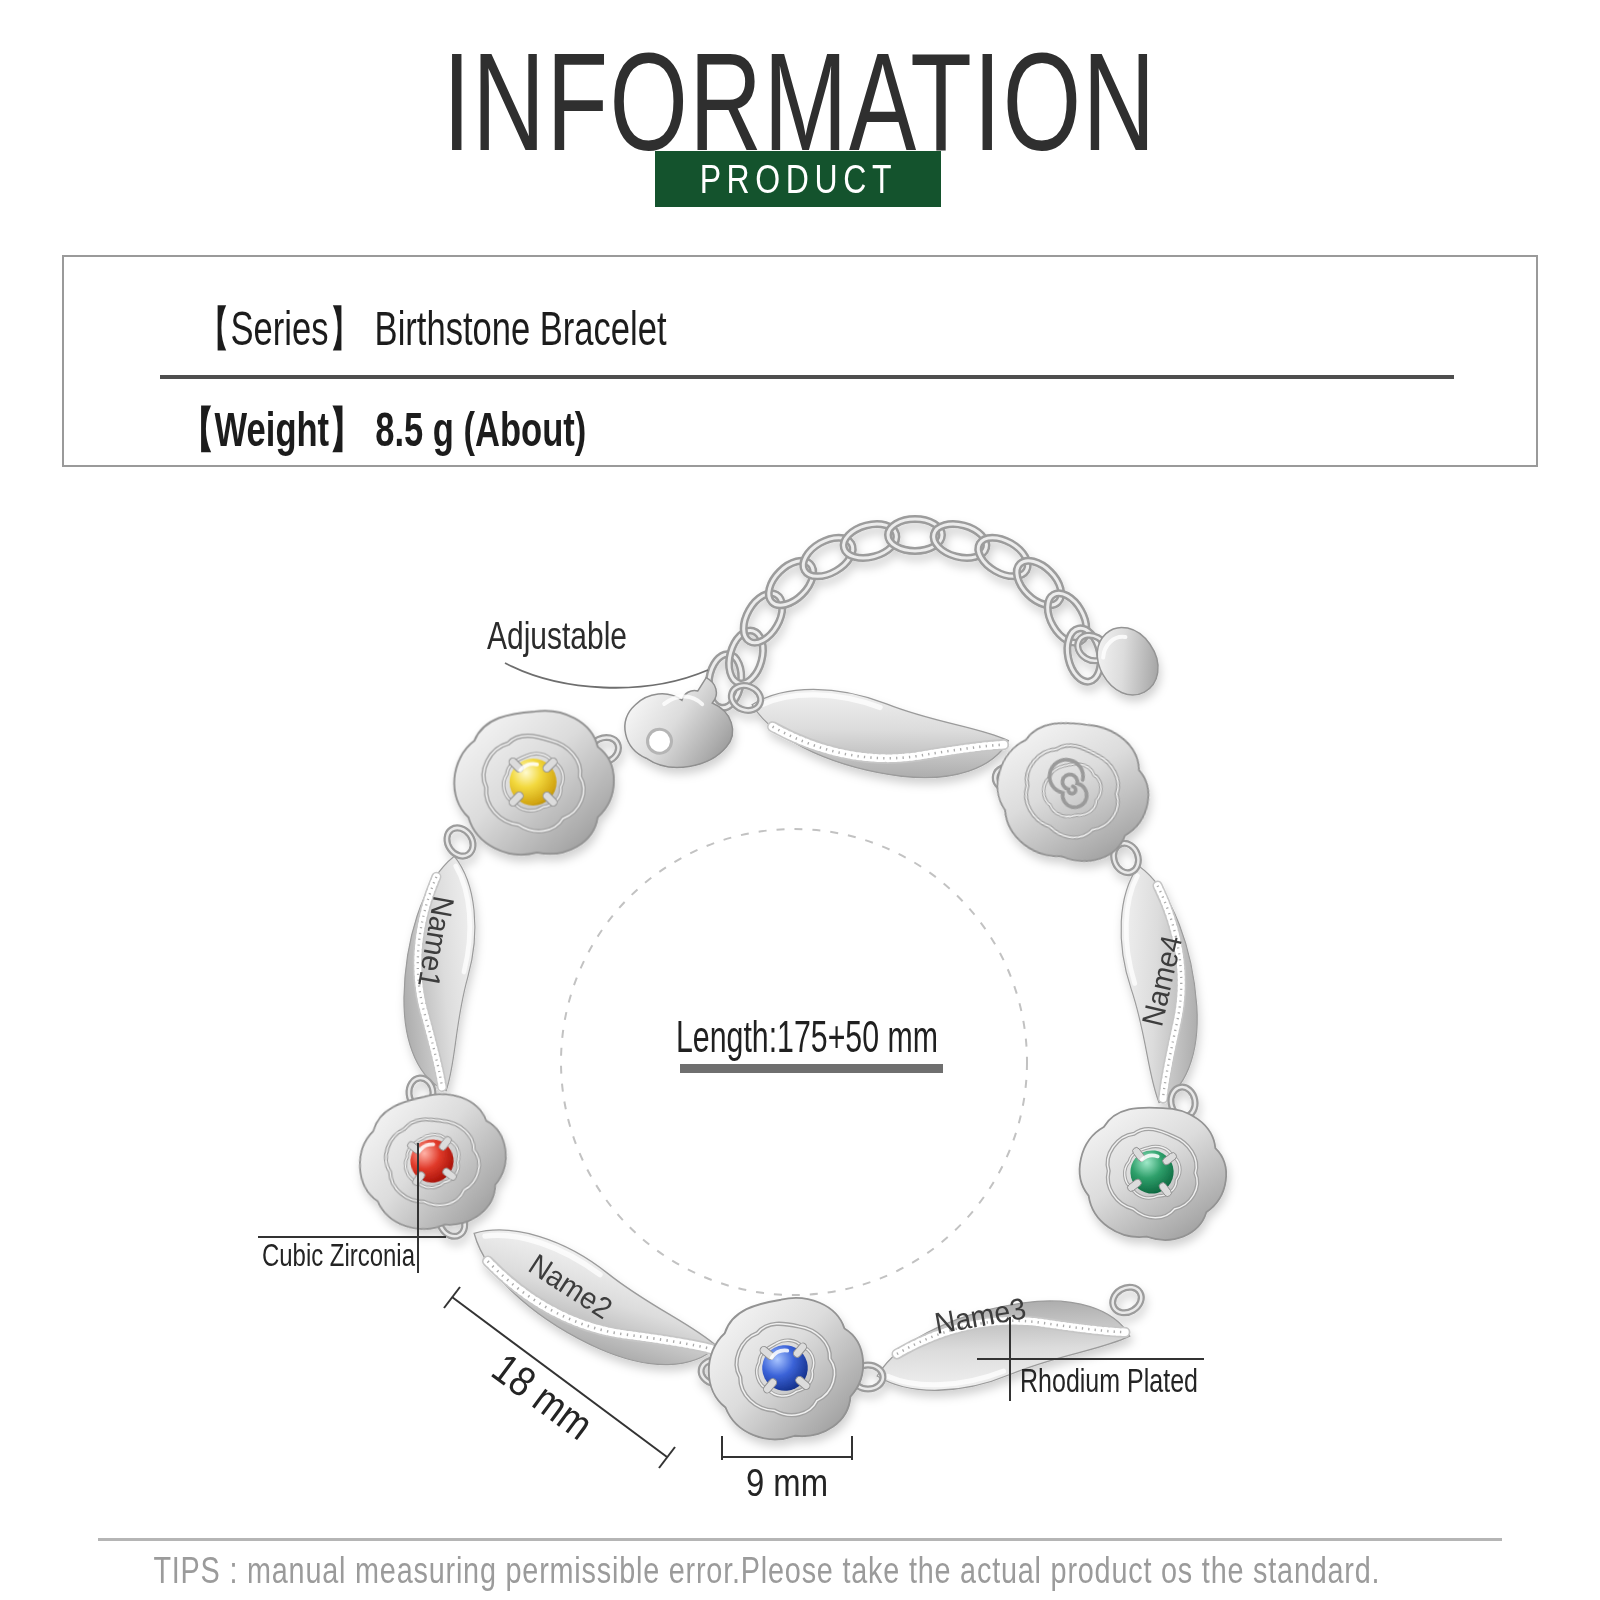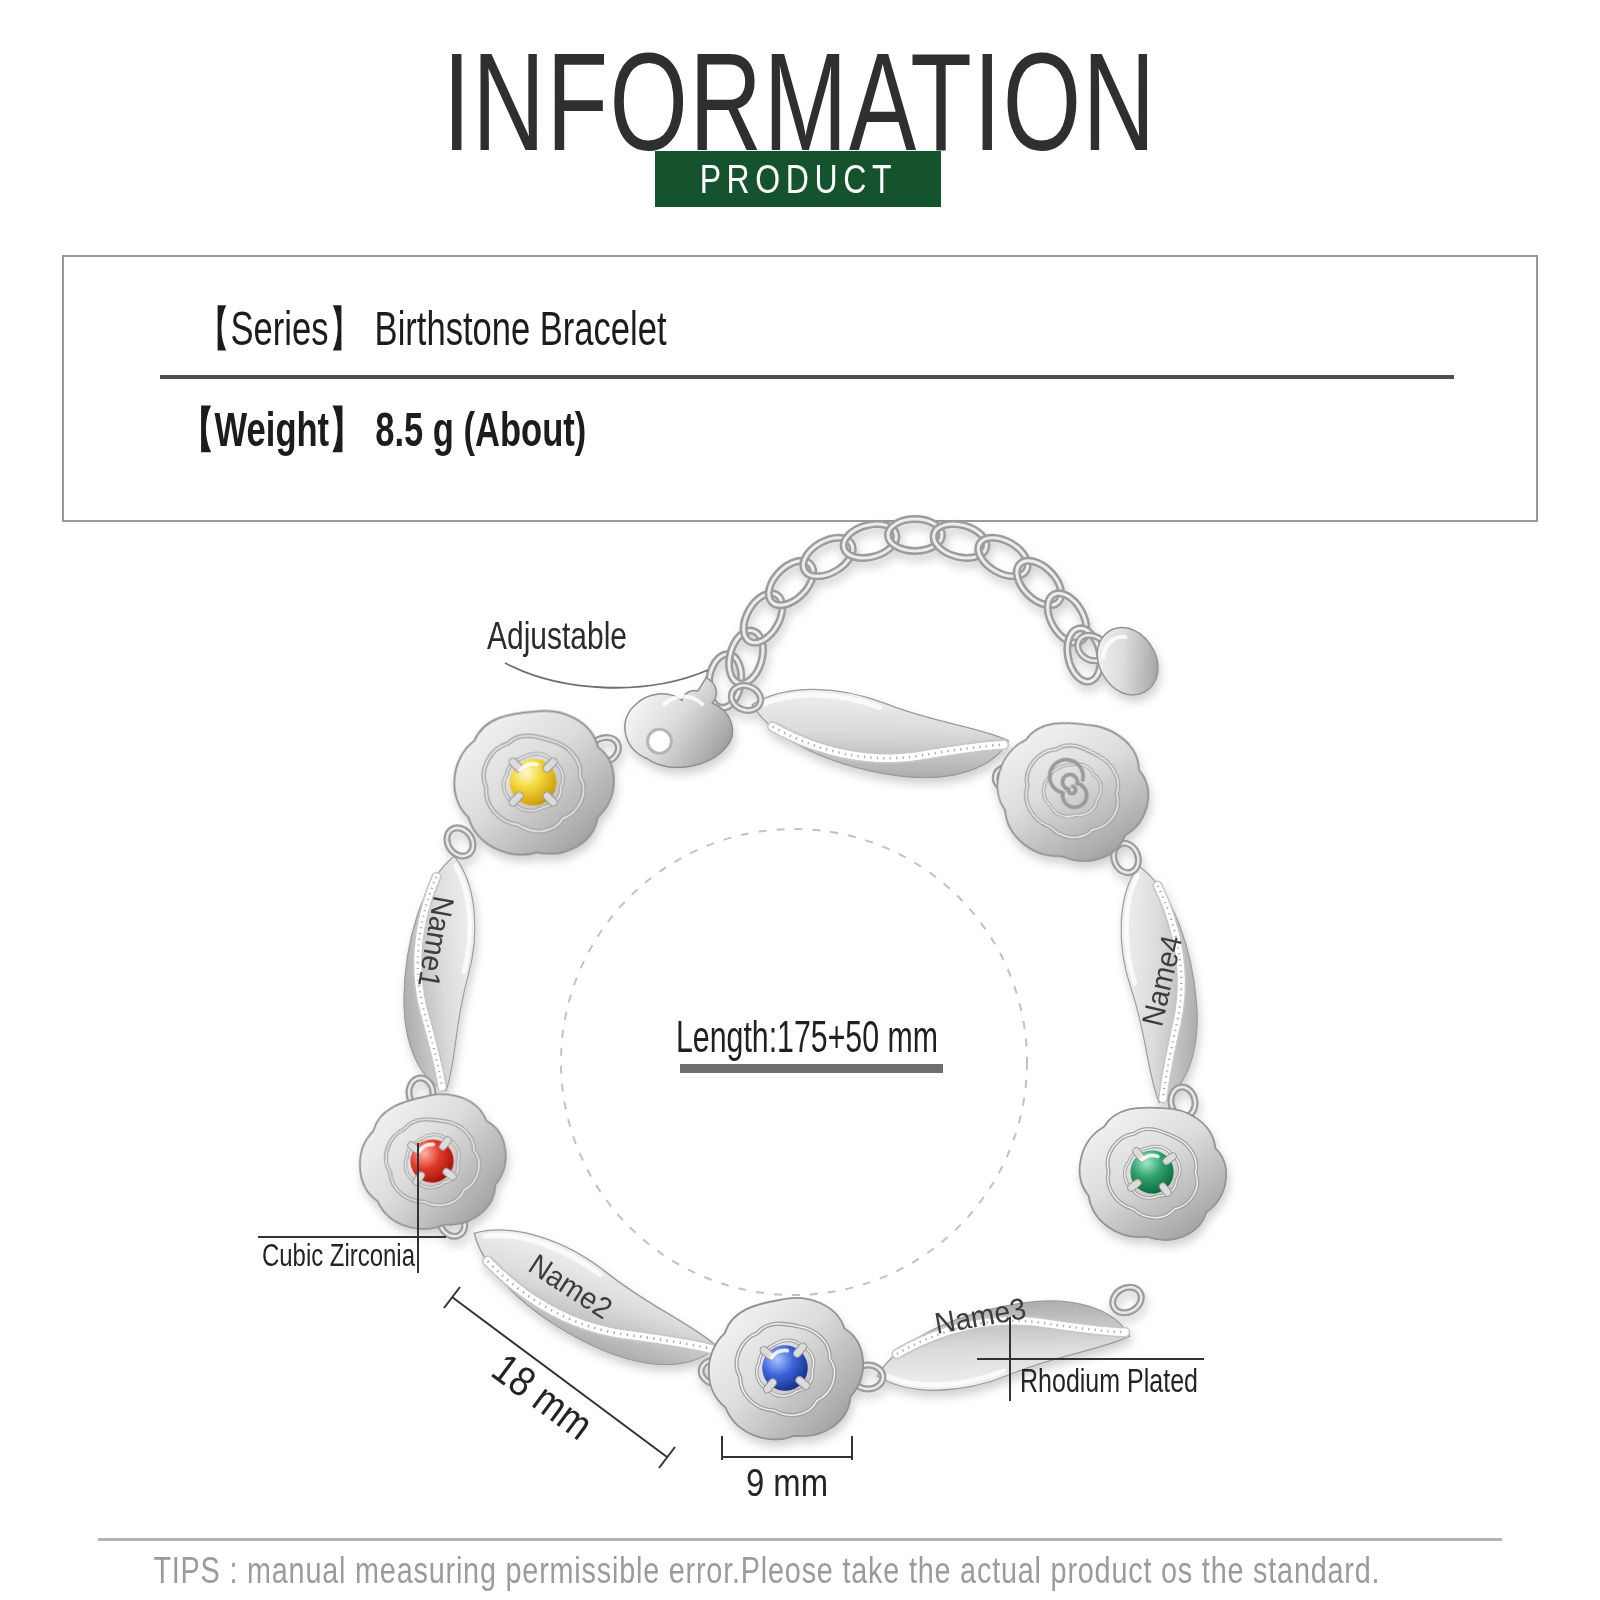--- a/index.html
+++ b/index.html
@@ -13,21 +13,21 @@
   .squeezeC{display:inline-block;transform:scaleX(0.72);transform-origin:center center;white-space:nowrap;}
   .squeezeC80{display:inline-block;transform:scaleX(0.80);transform-origin:center center;white-space:nowrap;}
 
   .title-wrap{left:0;right:0;top:28px;text-align:center;}
   .title{font-size:140px;line-height:1.05;color:#2f2f2f;letter-spacing:2px;font-weight:400;}
 
   .badge{left:655px;top:151px;width:286px;height:56px;background:#14532d;
          display:flex;align-items:center;justify-content:center;}
   .badge span{font-size:40px;color:#ffffff;letter-spacing:7px;font-weight:400;}
 
-  .specs{left:62px;top:255px;width:1476px;height:267px;border:2px solid #9a9a9a;box-sizing:border-box;}
+  .specs{left:62px;top:255px;width:1476px;height:212px;border:2px solid #9a9a9a;box-sizing:border-box;}
   .spec-divider{left:96px;width:1294px;height:4px;background:#4e4e4e;}
   .cell{position:absolute;font-size:48px;color:#1c1c1c;white-space:nowrap;line-height:1.1;}
   .cell .val{margin-left:16px;}
 
   .scene{left:0;top:500px;width:1600px;height:1030px;}
 
   .footer-line{left:98px;top:1538px;width:1404px;height:3px;background:#b5b5b5;}
   .footer-text{left:0;right:0;top:1550px;text-align:left;}
   .footer-text span{font-size:36px;color:#9b9b9b;letter-spacing:1px;}
 

